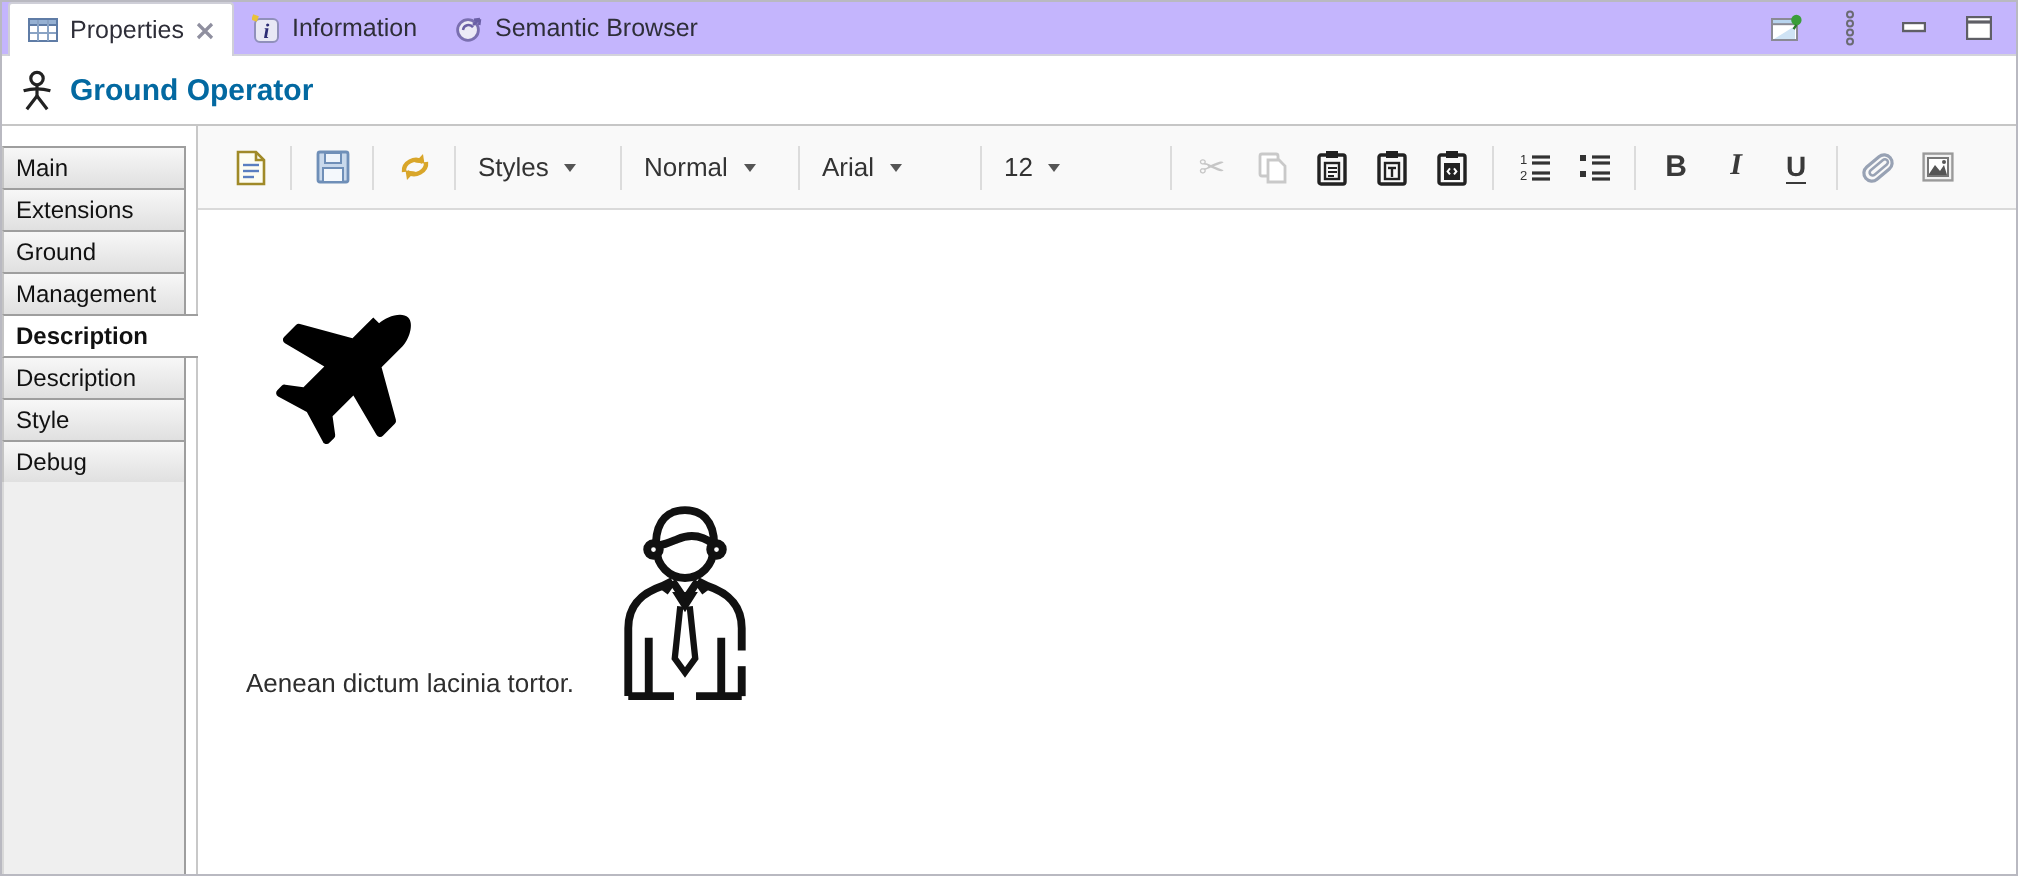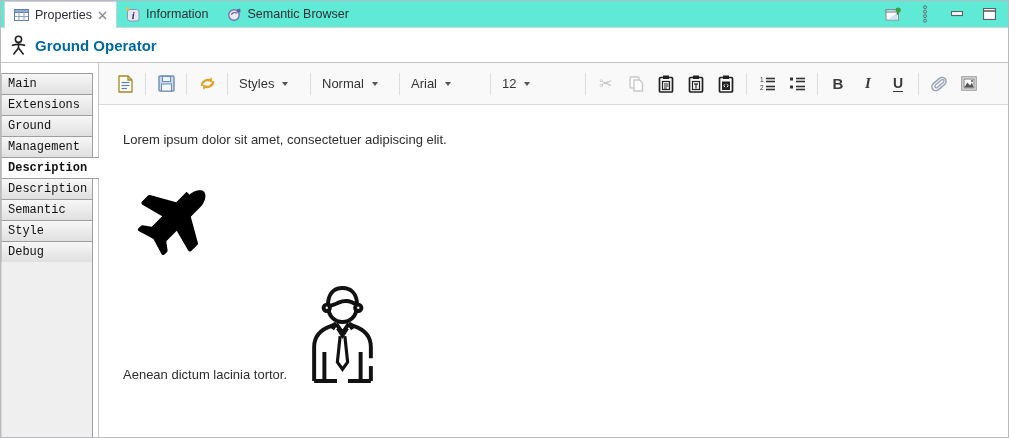--- a/index.html
+++ b/index.html
@@ -1,33 +1,33 @@
 <!DOCTYPE html>
 <html><head>
 <meta charset="utf-8">
 <style>
   * { box-sizing: border-box; margin: 0; padding: 0; }
   html,body { width:1009px; height:438px; overflow:hidden; }
   body { font-family:"Liberation Sans", sans-serif; background:#fff; }
   .app { width:1009px; height:438px; border:1px solid #b9b9c1; display:flex; flex-direction:column; background:#fff; }
 
   
-  .tabbar { height:27px; background:#5eead4; border-bottom:1px solid #d3d3db; display:flex; align-items:flex-end; padding-left:3px; flex:none; }
+  .tabbar { height:27px; background:#c4b5fd; border-bottom:1px solid #d3d3db; display:flex; align-items:flex-end; padding-left:3px; flex:none; }
   .tab { height:26px; display:flex; align-items:center; gap:6px; padding:0 9px; font-size:12.5px; color:#2e2e38; cursor:default; }
   .tab.active { background:#fff; border:1px solid #cfcfd8; border-bottom:none; border-top-left-radius:2px; border-top-right-radius:2px; margin-bottom:-1px; height:27px; }
   .winctrls { margin-left:auto; display:flex; align-items:center; gap:14px; padding-right:10px; height:100%; }
   .wbtn { display:flex; align-items:center; justify-content:center; width:18px; height:18px; }
 
   
   .header { height:35px; background:#fff; border-bottom:1px solid #c6c6c6; display:flex; align-items:center; gap:8px; padding-left:9px; flex:none; }
   .header .title { font-size:15px; font-weight:bold; color:#0369a1; }
 
   
   .main { flex:1; display:flex; min-height:0; position:relative; background:#fff; }
-  .sidebar { width:97px; flex:none; padding-top:10px; display:flex; flex-direction:column; background:#fff; position:relative; z-index:2;font-family:Liberation Mono, monospace; }
+  .sidebar { width:97px; flex:none; padding-top:10px; display:flex; flex-direction:column; background:#fff; position:relative; z-index:2; }
   .side-tab { width:92px; height:22px; line-height:20px; font-size:12px; color:#111; padding-left:6px;
               background:linear-gradient(#f7f7f7,#e0e0e0); border:1px solid #9e9e9e; border-left:1px solid #c4c4c4; margin-bottom:-1px; cursor:default; }
   .side-tab.active { width:98px; background:#fff; font-weight:bold; border-right:none; position:relative; z-index:3; }
   .side-filler { width:92px; flex:1; background:#efefef; border-right:1px solid #9e9e9e; border-left:1px solid #d8d8d8; }
 
   .editor { flex:1; display:flex; flex-direction:column; border-left:1px solid #c8c8c8; min-width:0; }
 
   
   .toolbar { height:42px; flex:none; background:#f9f9f9; border-bottom:1px solid #dadada; display:flex; align-items:center; padding-left:15px; }
   .sep { width:1px; height:22px; background:#dcdcdc; margin:0 9px; flex:none; }
@@ -130,21 +130,20 @@
 
   <div class="main">
 
     <div class="sidebar">
       <div class="side-tab">Main</div>
       <div class="side-tab">Extensions</div>
       <div class="side-tab">Ground</div>
       <div class="side-tab">Management</div>
       <div class="side-tab active">Description</div>
       <div class="side-tab">Description</div>
-      <div class="side-tab">Semantic</div>
       <div class="side-tab">Style</div>
       <div class="side-tab">Debug</div>
       <div class="side-filler"></div>
     </div>
 
     <div class="editor">
 
       <div class="toolbar">
 
         <div class="tbtn">
@@ -284,21 +283,20 @@
           <svg width="16" height="15" viewBox="0 0 16 15">
             <rect x="0.8" y="0.8" width="14.4" height="13.4" fill="#f2f2f2" stroke="#9a9a9a" stroke-width="1.2"></rect>
             <rect x="3" y="3" width="10" height="9" fill="#fff" stroke="#777" stroke-width="1"></rect>
             <path d="M3.5,11 L6.5,6.5 L9,9.5 L11,6.5 L12.5,11.5 L3.5,11.5 Z" fill="#555"></path>
             <circle cx="11" cy="5" r="1" fill="#555"></circle>
           </svg>
         </div>
       </div>
 
       <div class="content">
-        <p class="p1">Lorem ipsum dolor sit amet, consectetuer adipiscing elit.</p>
 
         <div class="plane-wrap">
           <svg width="100" height="100" viewBox="0 0 576 576">
             <g transform="rotate(-45 288 288) translate(288 288) scale(0.74) translate(-288 -256)">
               <path fill="#000" d="M480 192H365.71L260.61 8.06A16 16 0 0 0 246.71 0h-65.5a16 16 0 0 0-15.36 20.3l44.79 171.7H96l-43.2-57.6a16 16 0 0 0-12.8-6.4H16.01a16 16 0 0 0-15.52 19.88l36.33 121.8-36.33 121.8A16 16 0 0 0 16.01 416h24a16 16 0 0 0 12.8-6.4L96 352h114.64l-44.79 171.7a16 16 0 0 0 15.36 20.3h65.5a16 16 0 0 0 13.89-8.06L365.71 352H480c35.35 0 96-28.65 96-64s-60.65-64-96-64z"></path>
             </g>
           </svg>
         </div>
 
 

